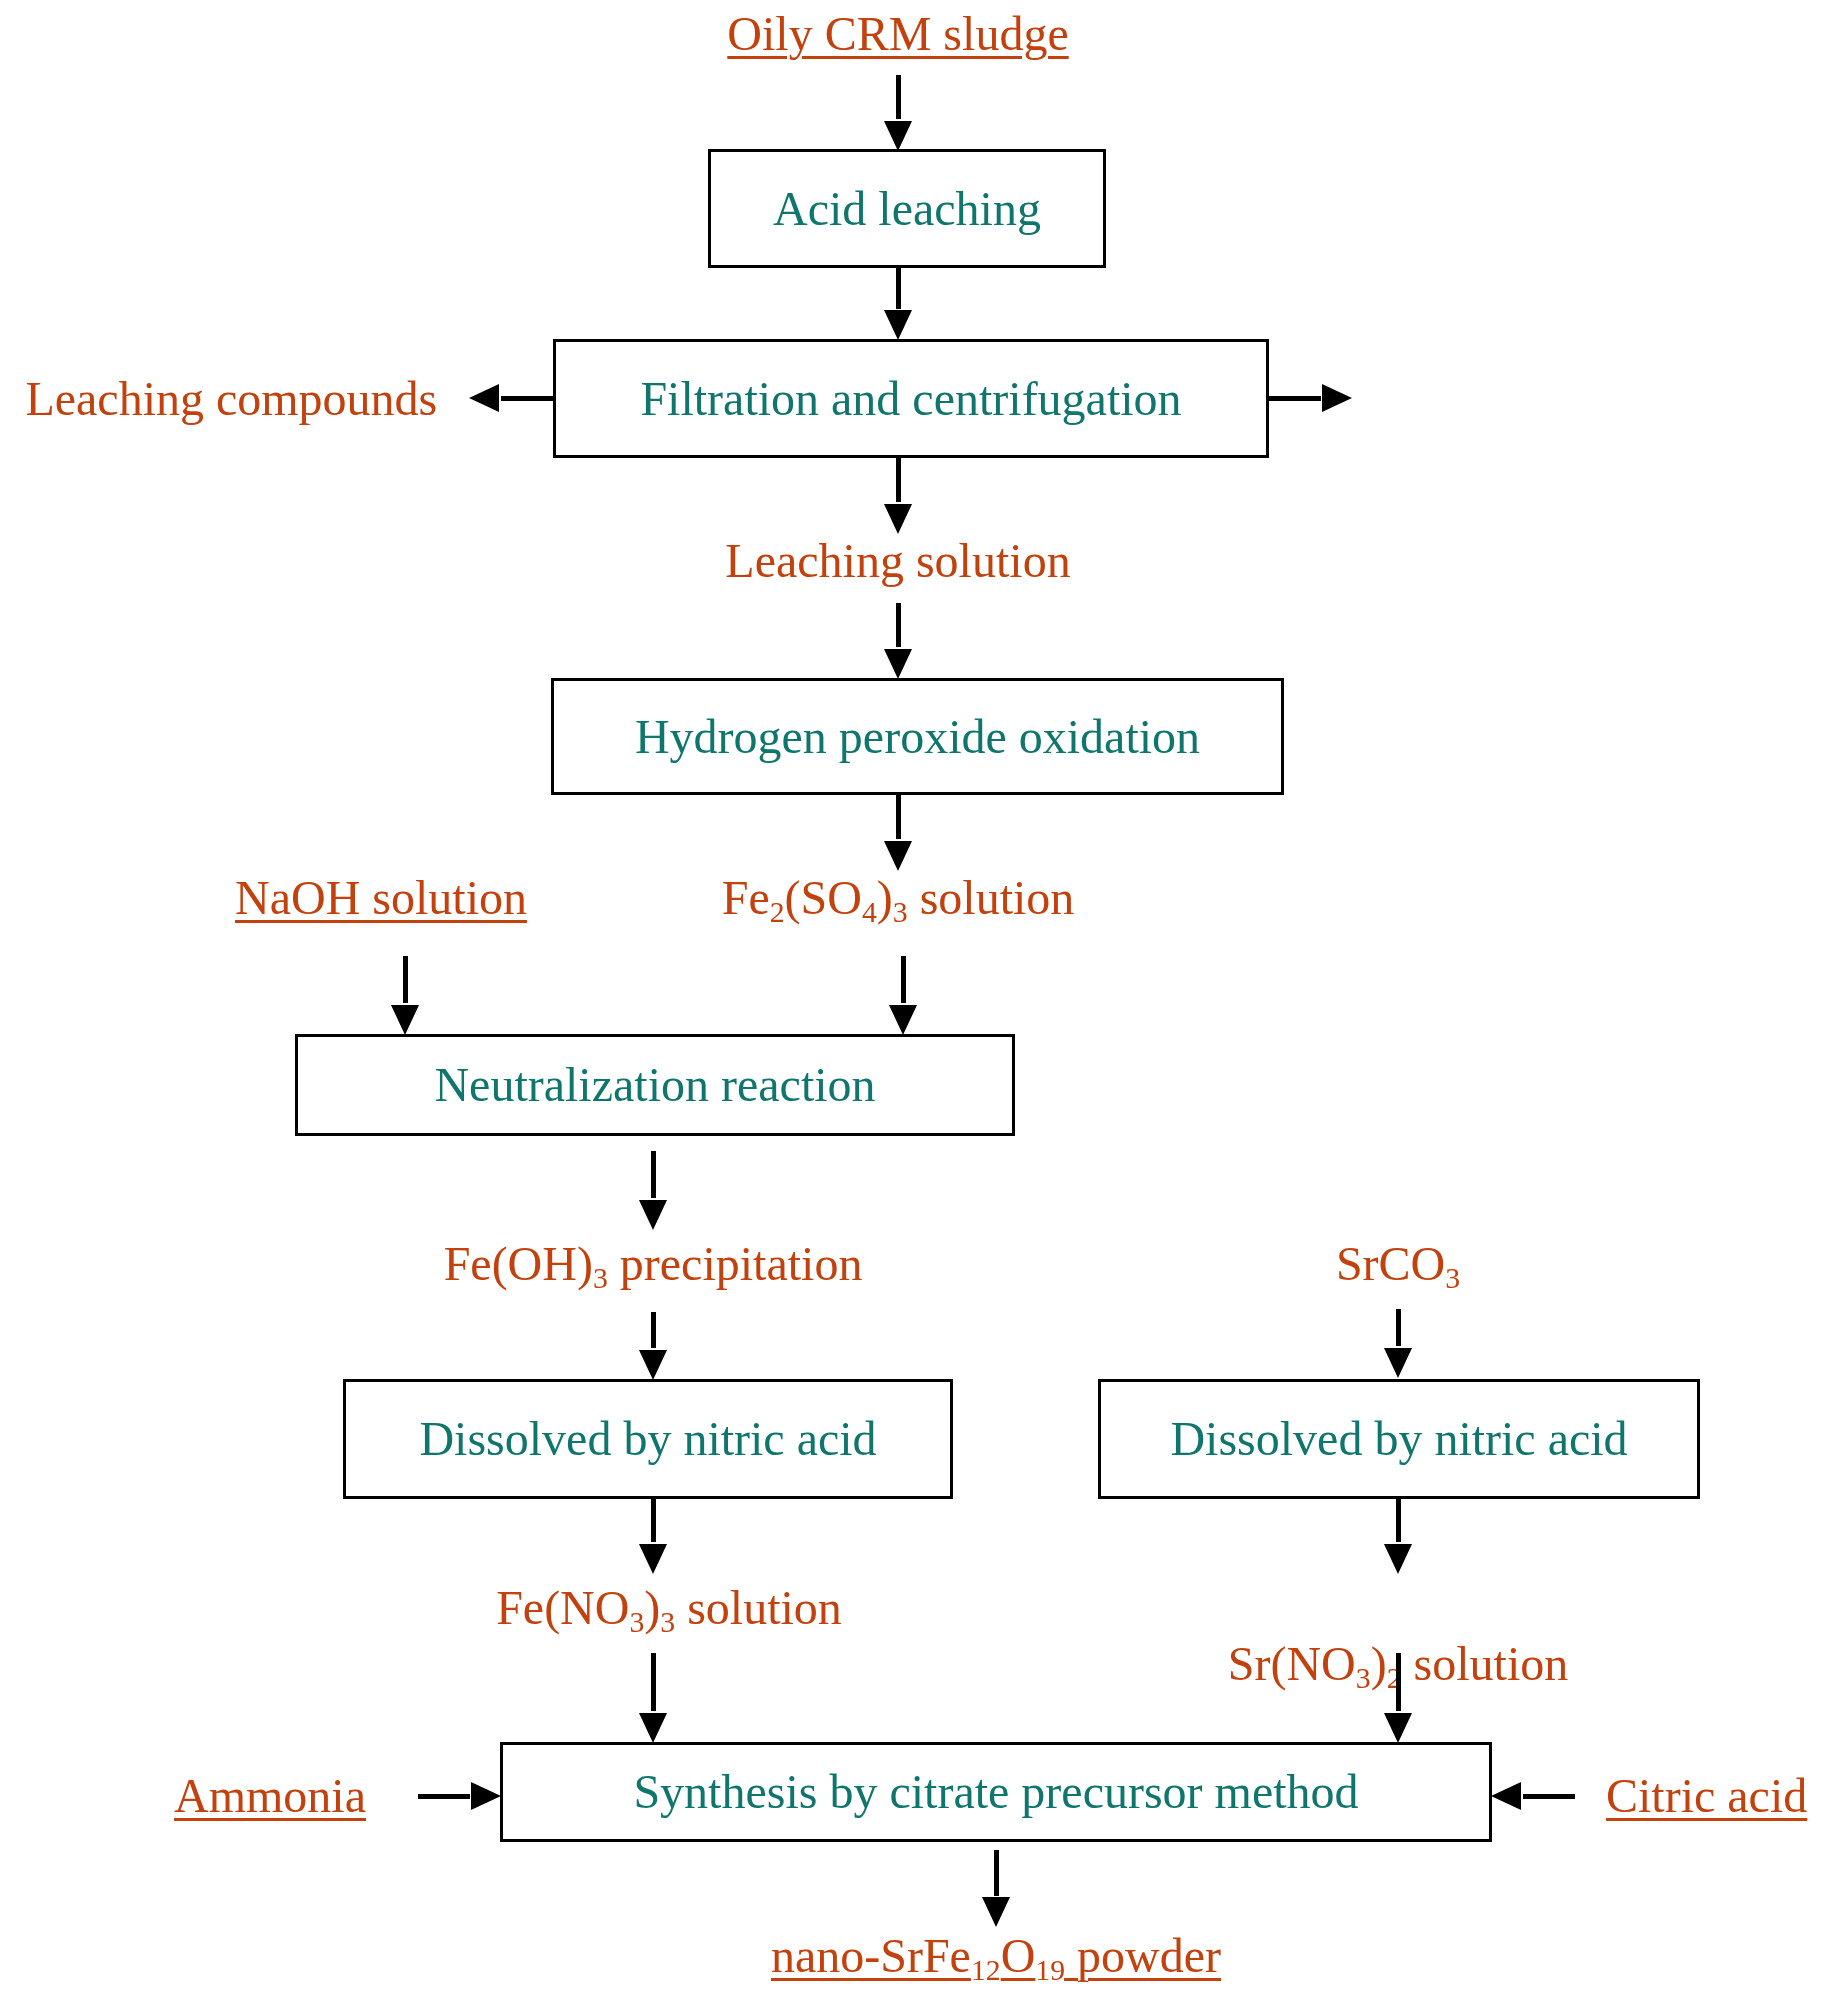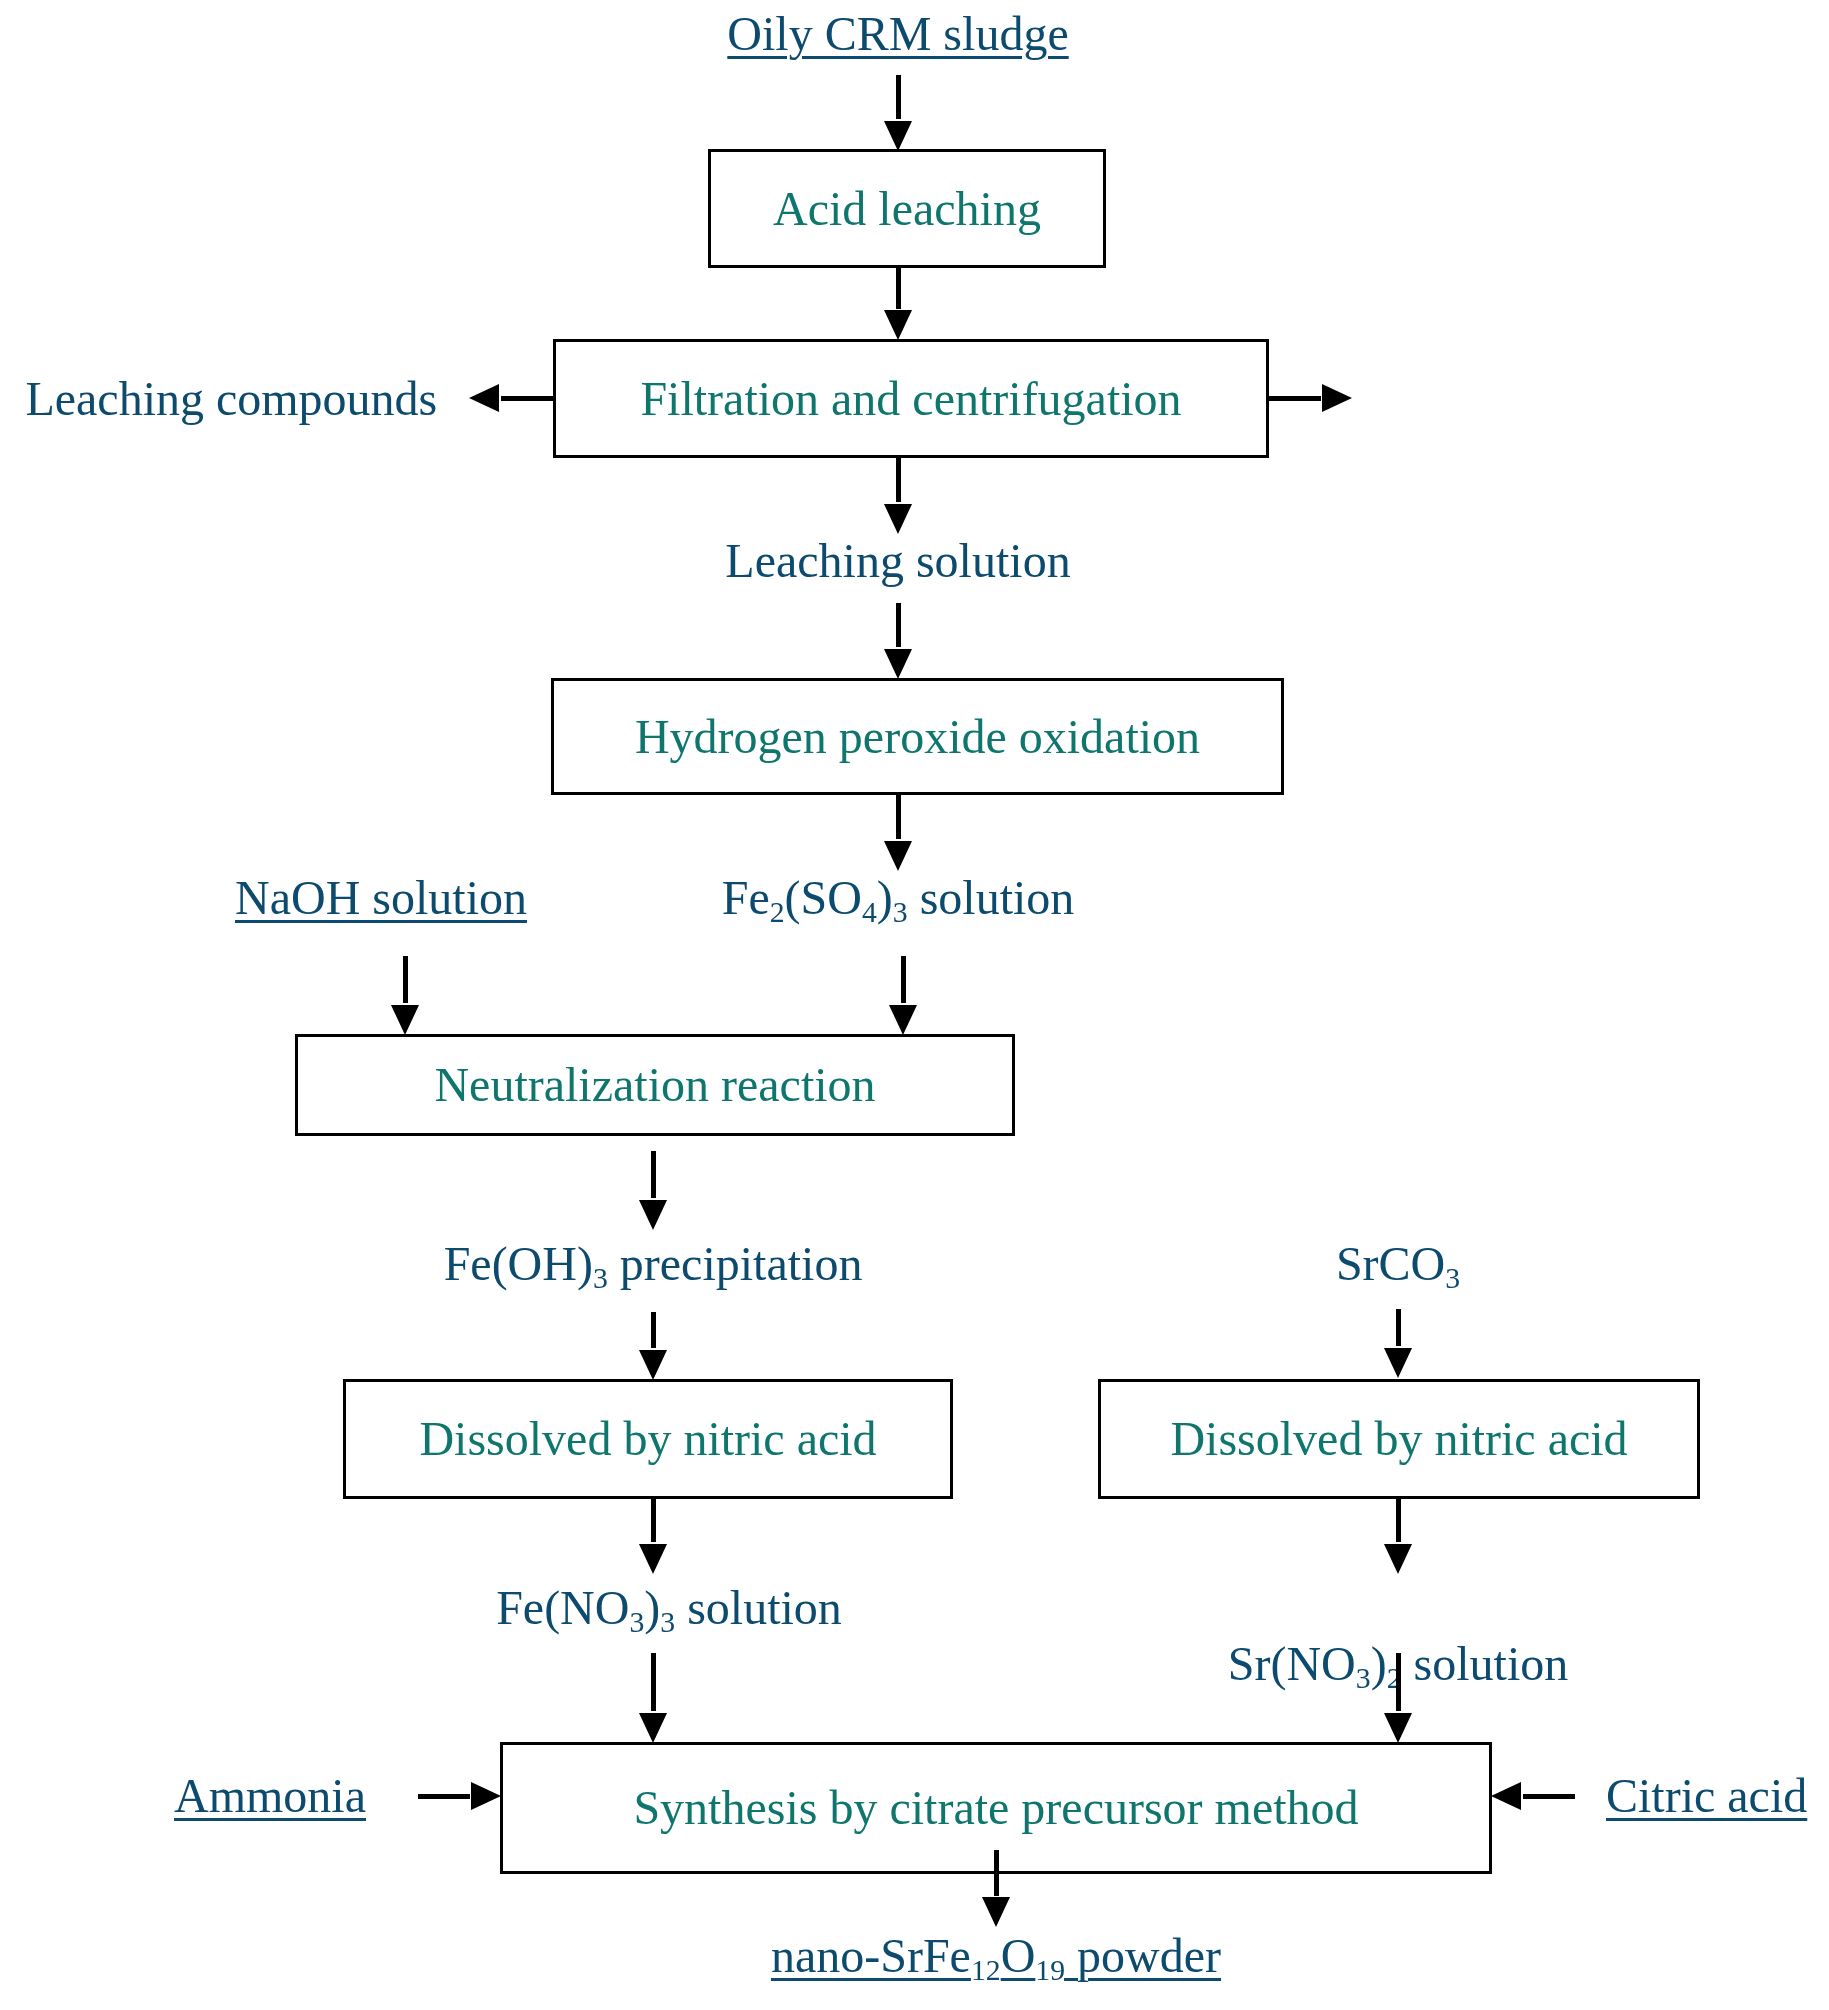--- a/index.html
+++ b/index.html
@@ -17,21 +17,21 @@
     height: 2010px;
     background: #ffffff;
     overflow: hidden;
   }
   
   .node-text {
     position: absolute;
     white-space: nowrap;
     font-size: 48px;
     line-height: 1.05;
-    color: #0c4a6e;
+    color: #c2410c;
     text-align: center;
   }
   .node-text.ul {
     text-decoration: underline;
     text-underline-offset: 6px;
     text-decoration-thickness: 2.5px;
   }
   .node-text.center {
     transform: translateX(-50%);
   }
@@ -229,21 +229,21 @@
   <div class="arrow-v" style="left:653px; top:1653px; height:89px;">
     <div class="shaft" style="height:58px;"></div>
     <div class="head"></div>
   </div>
 
   <div class="arrow-v" style="left:1398px; top:1653px; height:89px;">
     <div class="shaft" style="height:58px;"></div>
     <div class="head"></div>
   </div>
 
-  <div class="box" style="left:500px; top:1742px; width:992px; height:132px;">
+  <div class="box" style="left:500px; top:1742px; width:992px; height:100px;">
     <span class="box-label">Synthesis by citrate precursor method</span>
   </div>
 
   <div class="node-text ul" style="left:174px; top:1771px;">Ammonia</div>
   <div class="arrow-h" style="left:418px; top:1796px; width:82px;">
     <div class="shaft" style="left:0; width:52px;"></div>
     <div class="head-right"></div>
   </div>
 
   <div class="arrow-h" style="left:1492px; top:1796px; width:82px;">

